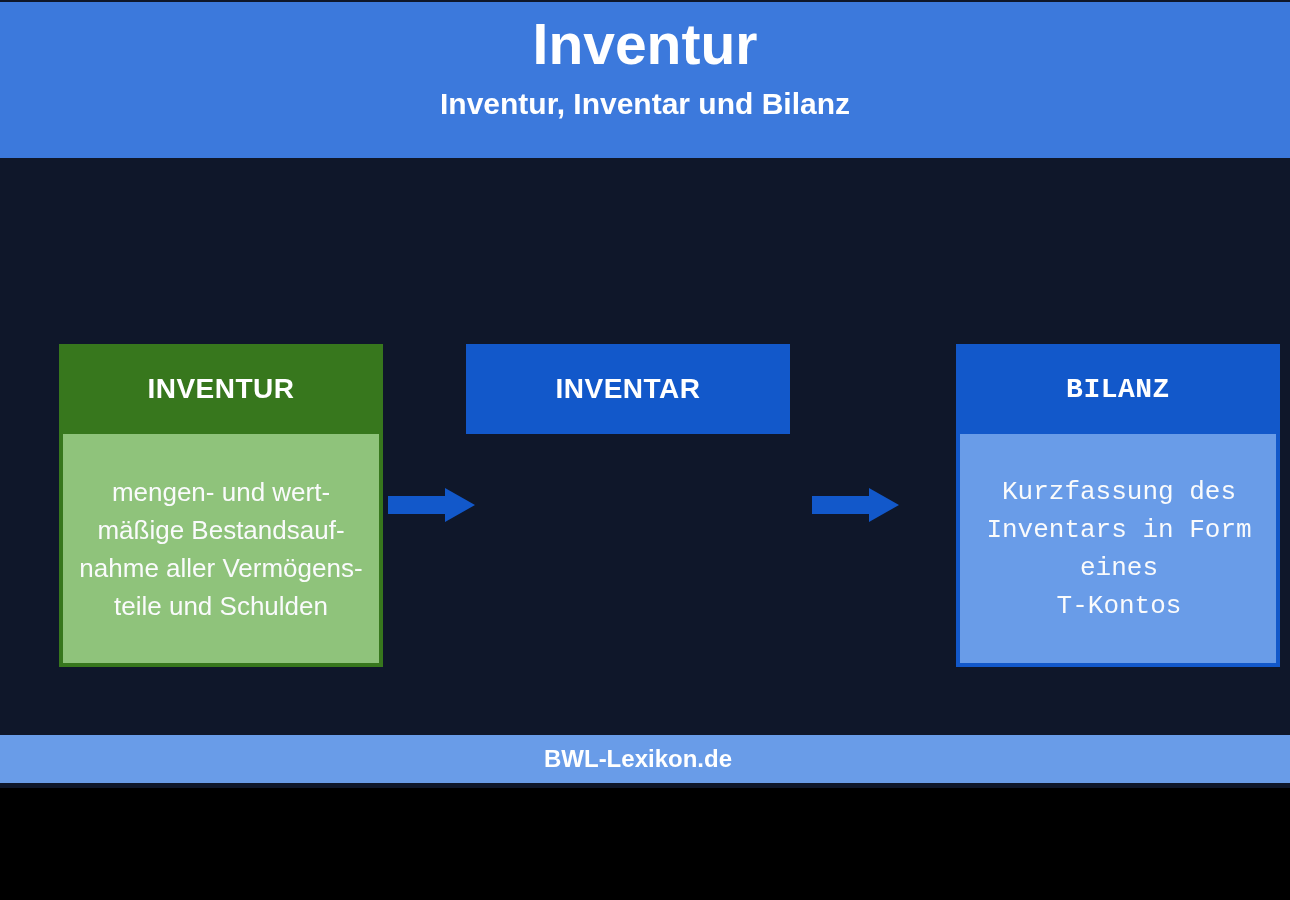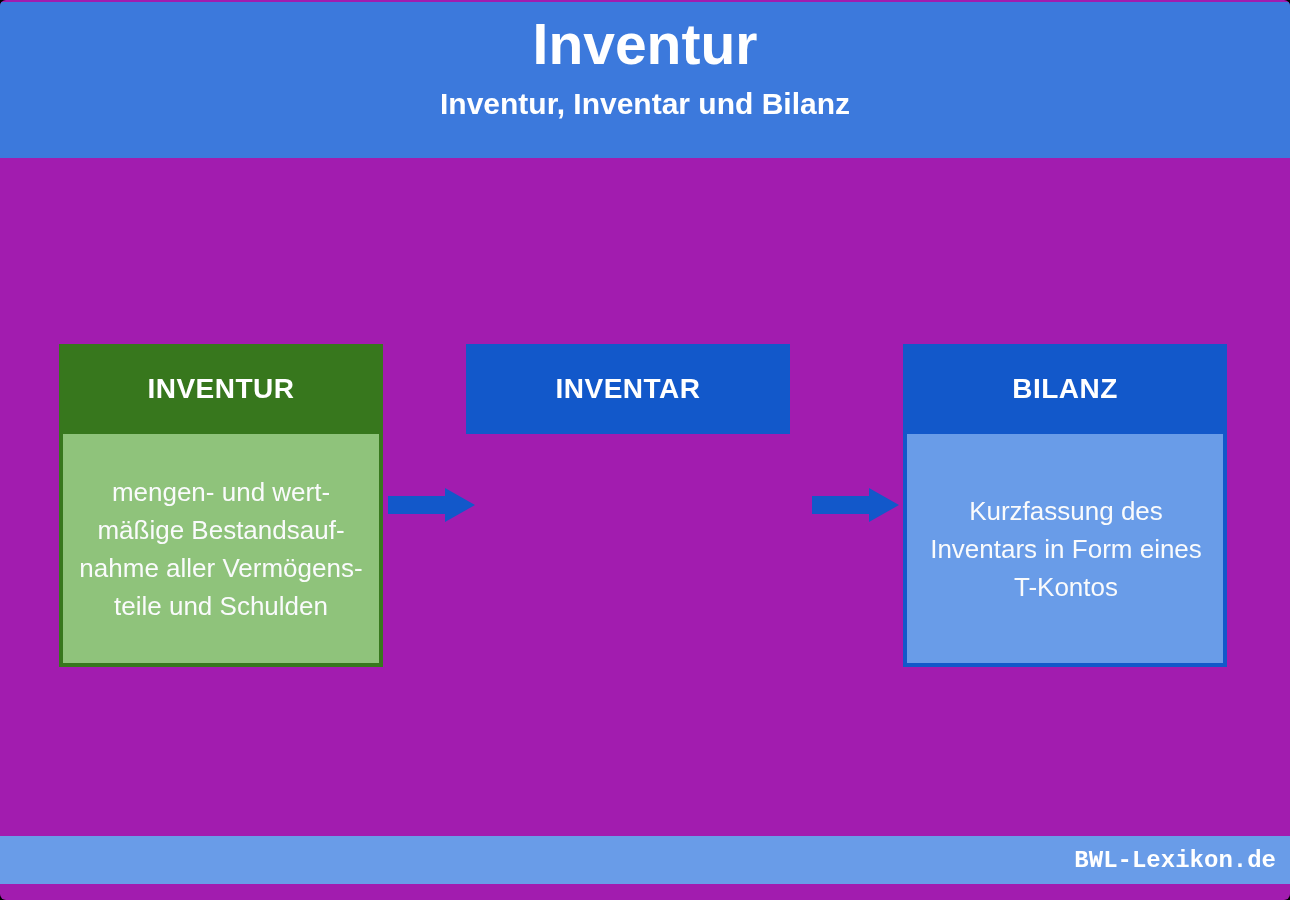--- a/index.html
+++ b/index.html
@@ -4,25 +4,24 @@
 <title>Inventur – Inventur, Inventar und Bilanz</title>
 <style>
   html, body {
     margin: 0;
     padding: 0;
     background: #000000;
   }
   .stage {
     position: relative;
     width: 1290px;
-    height: 900px;
-    background: #a21caf;
+    height: 788px;
+    background: #0f172a;
     overflow: hidden;
     font-family: "Liberation Sans", "DejaVu Sans", sans-serif;
-    border-radius: 6px;
   }
 
   
   .banner {
     position: absolute;
     left: 0;
     top: 2px;
     width: 100%;
     height: 156px;
     background: #3C79DC;
@@ -46,21 +45,21 @@
   
   .box {
     position: absolute;
     top: 344px;
     width: 324px;
     height: 323px;
     box-sizing: border-box;
   }
   .box-1 { left: 59px; }
   .box-2 { left: 466px; }
-  .box-3 { left: 903px; }
+  .box-3 { left: 956px; font-family: Liberation Mono, monospace; }
 
   .box-header {
     height: 90px;
     display: flex;
     align-items: center;
     justify-content: center;
     color: #ffffff;
     font-size: 28px;
     font-weight: bold;
     letter-spacing: 0.5px;
@@ -89,30 +88,29 @@
     height: 34px;
   }
   .arrow-1 { left: 388px; }
   .arrow-2 { left: 812px; }
   .arrow svg { display: block; }
 
   
   .footer {
     position: absolute;
     left: 0;
-    bottom: 16px;
+    bottom: 5px;
     width: 100%;
     height: 48px;
     background: #699CE8;
     box-sizing: border-box;
     padding-right: 14px;
     display: flex;
     align-items: center;
-    justify-content: flex-end;
-    font-family: Liberation Mono, monospace;
+    justify-content: center;
   }
   .footer-brand {
     color: #ffffff;
     font-size: 24px;
     font-weight: bold;
   }
 </style>
 </head>
 <body>
 

